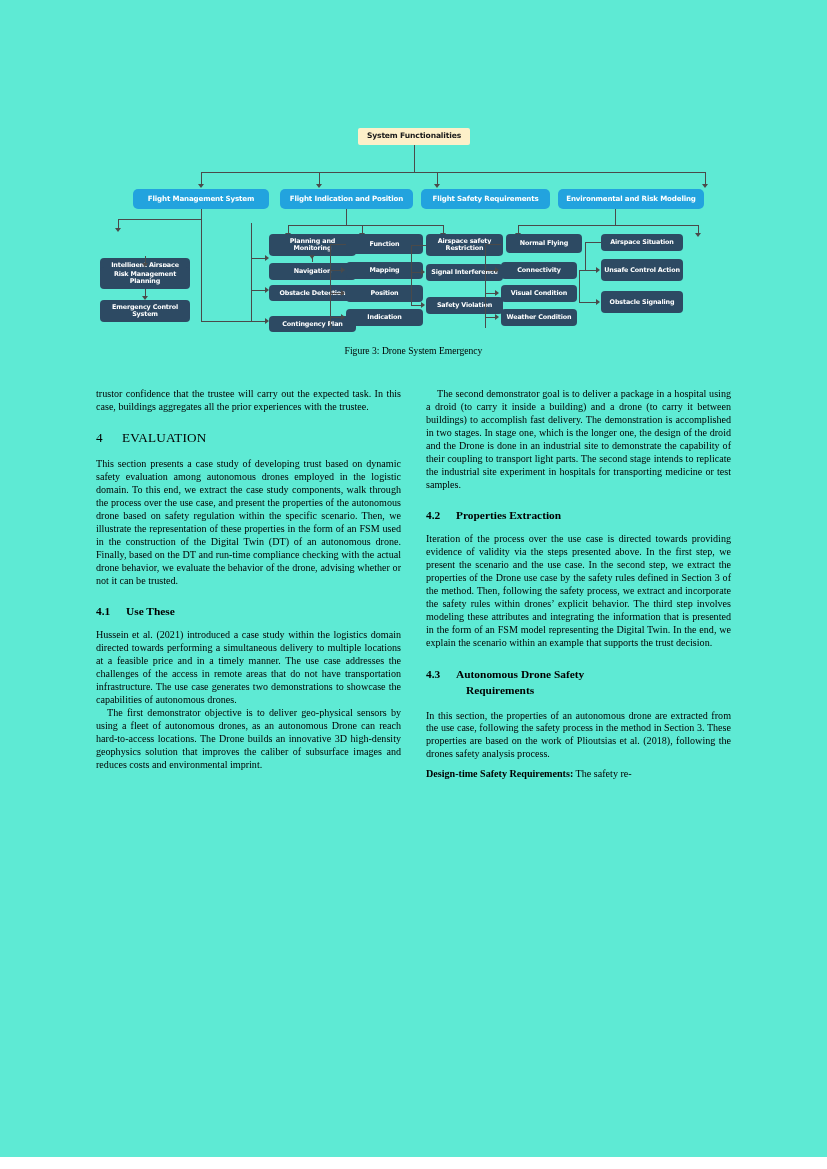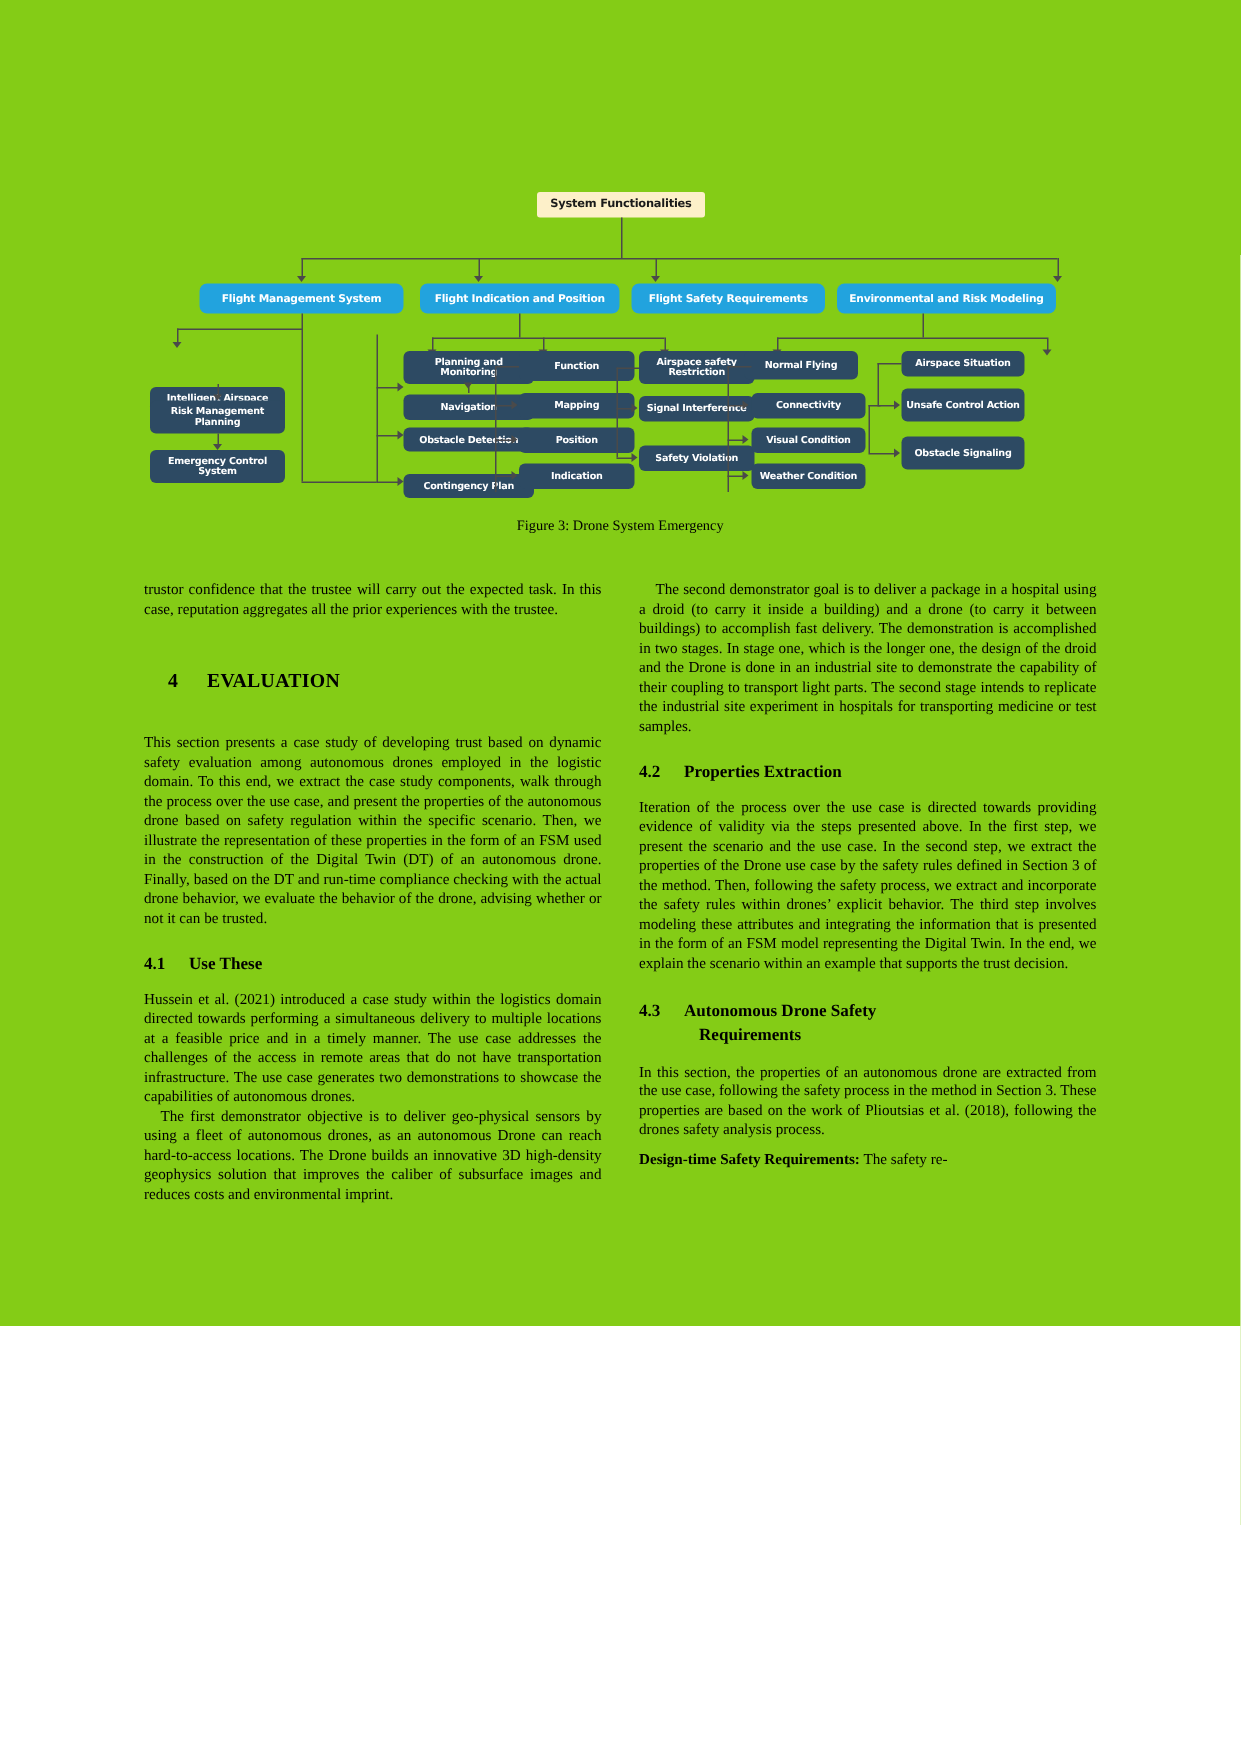--- a/index.html
+++ b/index.html
@@ -14,22 +14,22 @@
     font-family: "Liberation Serif", serif;
     color: #000000;
     overflow: hidden;
   }
 
   
   .page {
     position: absolute;
     left: 0; top: 0;
     width: 827px;
-    height: 884px;
-    background: #84cc16;
+    height: 1157px;
+    background: #5eead4;
   }
 
   
   .figure-area {
     position: absolute;
     left: 96px;
     top: 120px;
     width: 635px;
     height: 232px;
   }
@@ -120,24 +120,24 @@
     margin: 0;
     text-indent: 0;
   }
   .col p.indent { text-indent: 11px; }
 
   .gap-sm { height: 7px; }
   .gap-md { height: 11px; }
   .gap-lg { height: 16px; }
 
   h2.sec {
-    margin: 16px;
+    margin: 0;
     font-family: "Liberation Serif", serif;
     font-size: 13.2px;
-    font-weight: bold;
+    font-weight: normal;
     letter-spacing: 0.2px;
   }
   h2.sec .num { display: inline-block; width: 26px; }
 
   h3.sub {
     margin: 0;
     font-family: "Liberation Serif", serif;
     font-size: 11.4px;
     font-weight: bold;
   }
@@ -257,21 +257,21 @@
     <div class="arrow-r" style="left:325px; top:182px;"></div>
     <div class="node lvl2" style="left:330px; top:177px; width:77px; height:17px;">Safety Violation</div>
 
     <div class="vline" style="left:519px; top:89px; width:1.2px; height:16px;"></div>
     <div class="hline" style="left:422px; top:105px; width:180px; height:1.2px;"></div>
     <div class="vline" style="left:422px; top:105px; height:9px;"></div>
     <div class="arrow-d" style="left:419px; top:113px;"></div>
     <div class="vline" style="left:602px; top:105px; height:9px;"></div>
     <div class="arrow-d" style="left:599px; top:113px;"></div>
 
-    <div class="node lvl2" style="left:400px; top:114px; width:76px; height:19px;">Normal Flying</div>
+    <div class="node lvl2" style="left:410px; top:114px; width:76px; height:19px;">Normal Flying</div>
 
     <div class="vline" style="left:389px; top:124px; height:84px;"></div>
     <div class="hline" style="left:389px; top:124px; width:16px;"></div>
 
     <div class="hline" style="left:389px; top:150px; width:11px;"></div>
     <div class="arrow-r" style="left:399px; top:147px;"></div>
     <div class="node lvl2" style="left:405px; top:142px; width:76px; height:17px;">Connectivity</div>
 
     <div class="hline" style="left:389px; top:173px; width:11px;"></div>
     <div class="arrow-r" style="left:399px; top:170px;"></div>
@@ -293,21 +293,21 @@
     <div class="hline" style="left:483px; top:150px; width:8px;"></div>
     <div class="hline" style="left:483px; top:182px; width:18px;"></div>
     <div class="arrow-r" style="left:500px; top:179px;"></div>
     <div class="node lvl2" style="left:505px; top:171px; width:82px; height:22px;">Obstacle Signaling</div>
 
   </div>
 
   <div class="caption">Figure 3: Drone System Emergency</div>
 
   <div class="col col-left">
-    <p>trustor confidence that the trustee will carry out the expected task. In this case, reputation aggregates all the prior experiences with the trustee.</p>
+    <p>trustor confidence that the trustee will carry out the expected task. In this case, buildings aggregates all the prior experiences with the trustee.</p>
 
     <div class="gap-lg"></div>
 
     <h2 class="sec">
       <span class="num">4</span><span>EVALUATION</span>
     </h2>
 
     <div class="gap-md"></div>
 
     <p>This section presents a case study of developing trust based on dynamic safety evaluation among autonomous drones employed in the logistic domain. To this end, we extract the case study components, walk through the process over the use case, and present the properties of the autonomous drone based on safety regulation within the specific scenario. Then, we illustrate the representation of these properties in the form of an FSM used in the construction of the Digital Twin (DT) of an autonomous drone. Finally, based on the DT and run-time compliance checking with the actual drone behavior, we evaluate the behavior of the drone, advising whether or not it can be trusted.</p>

